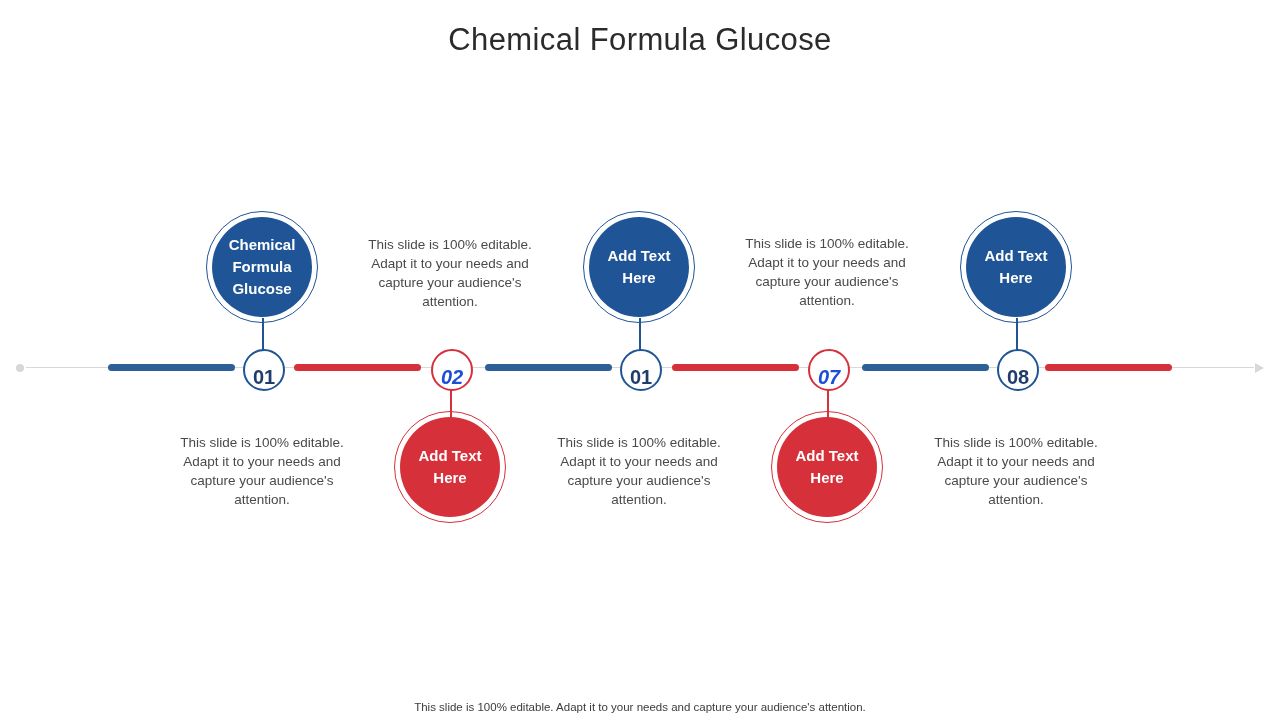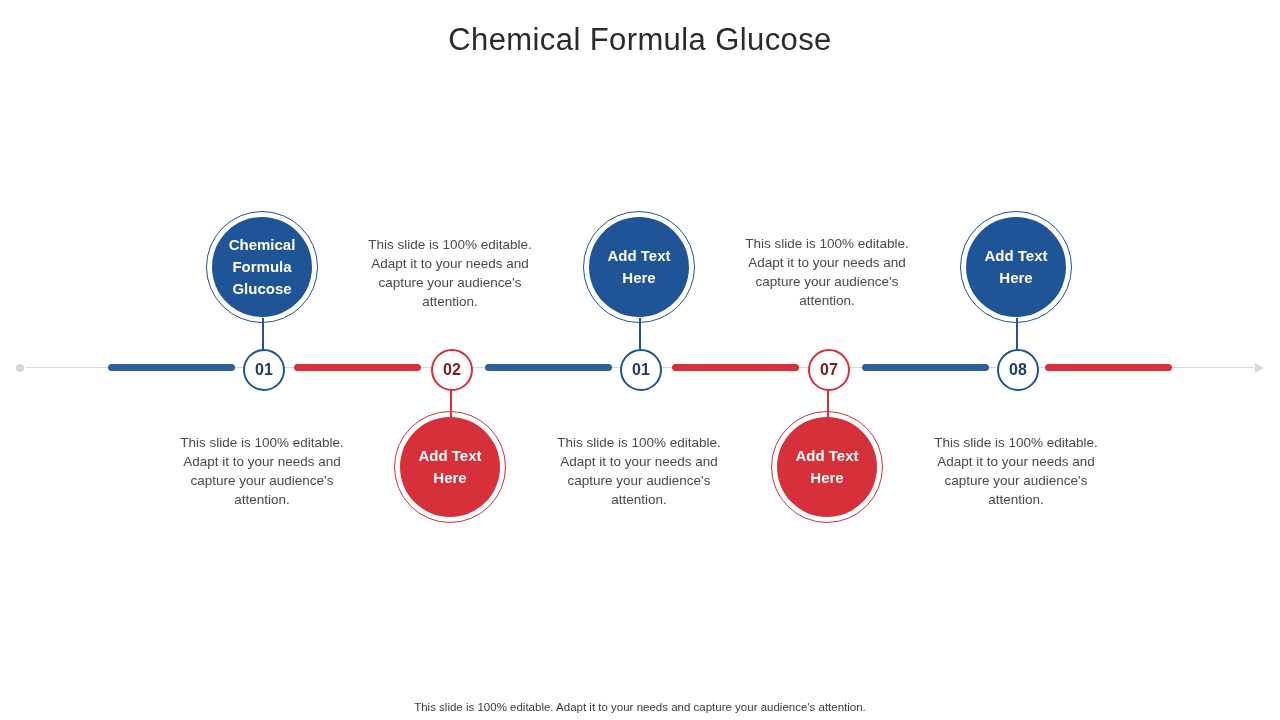--- a/index.html
+++ b/index.html
@@ -72,28 +72,28 @@
   }
 
   
   .num-marker {
     position: absolute;
     width: 38px;
     height: 38px;
     border-radius: 50%;
     background: #ffffff;
     display: flex;
-    align-items: center;
+    align-items: flex-end;
     justify-content: center;
-    font-size: 16px;
+    font-size: 20px;
     font-weight: bold;
     top: 349px;
   }
   .num-marker.blue { border: 2px solid #1f5596; color: #1f3d6b; }
-  .num-marker.red  { border: 2px solid #d6303a; color: #7f1d1d; }
+  .num-marker.red  { border: 2px solid #d6303a; color: #1d4ed8; font-style: italic; }
 
   
   .stem {
     position: absolute;
     width: 2px;
   }
 
   
   .node-circle {
     position: absolute;

